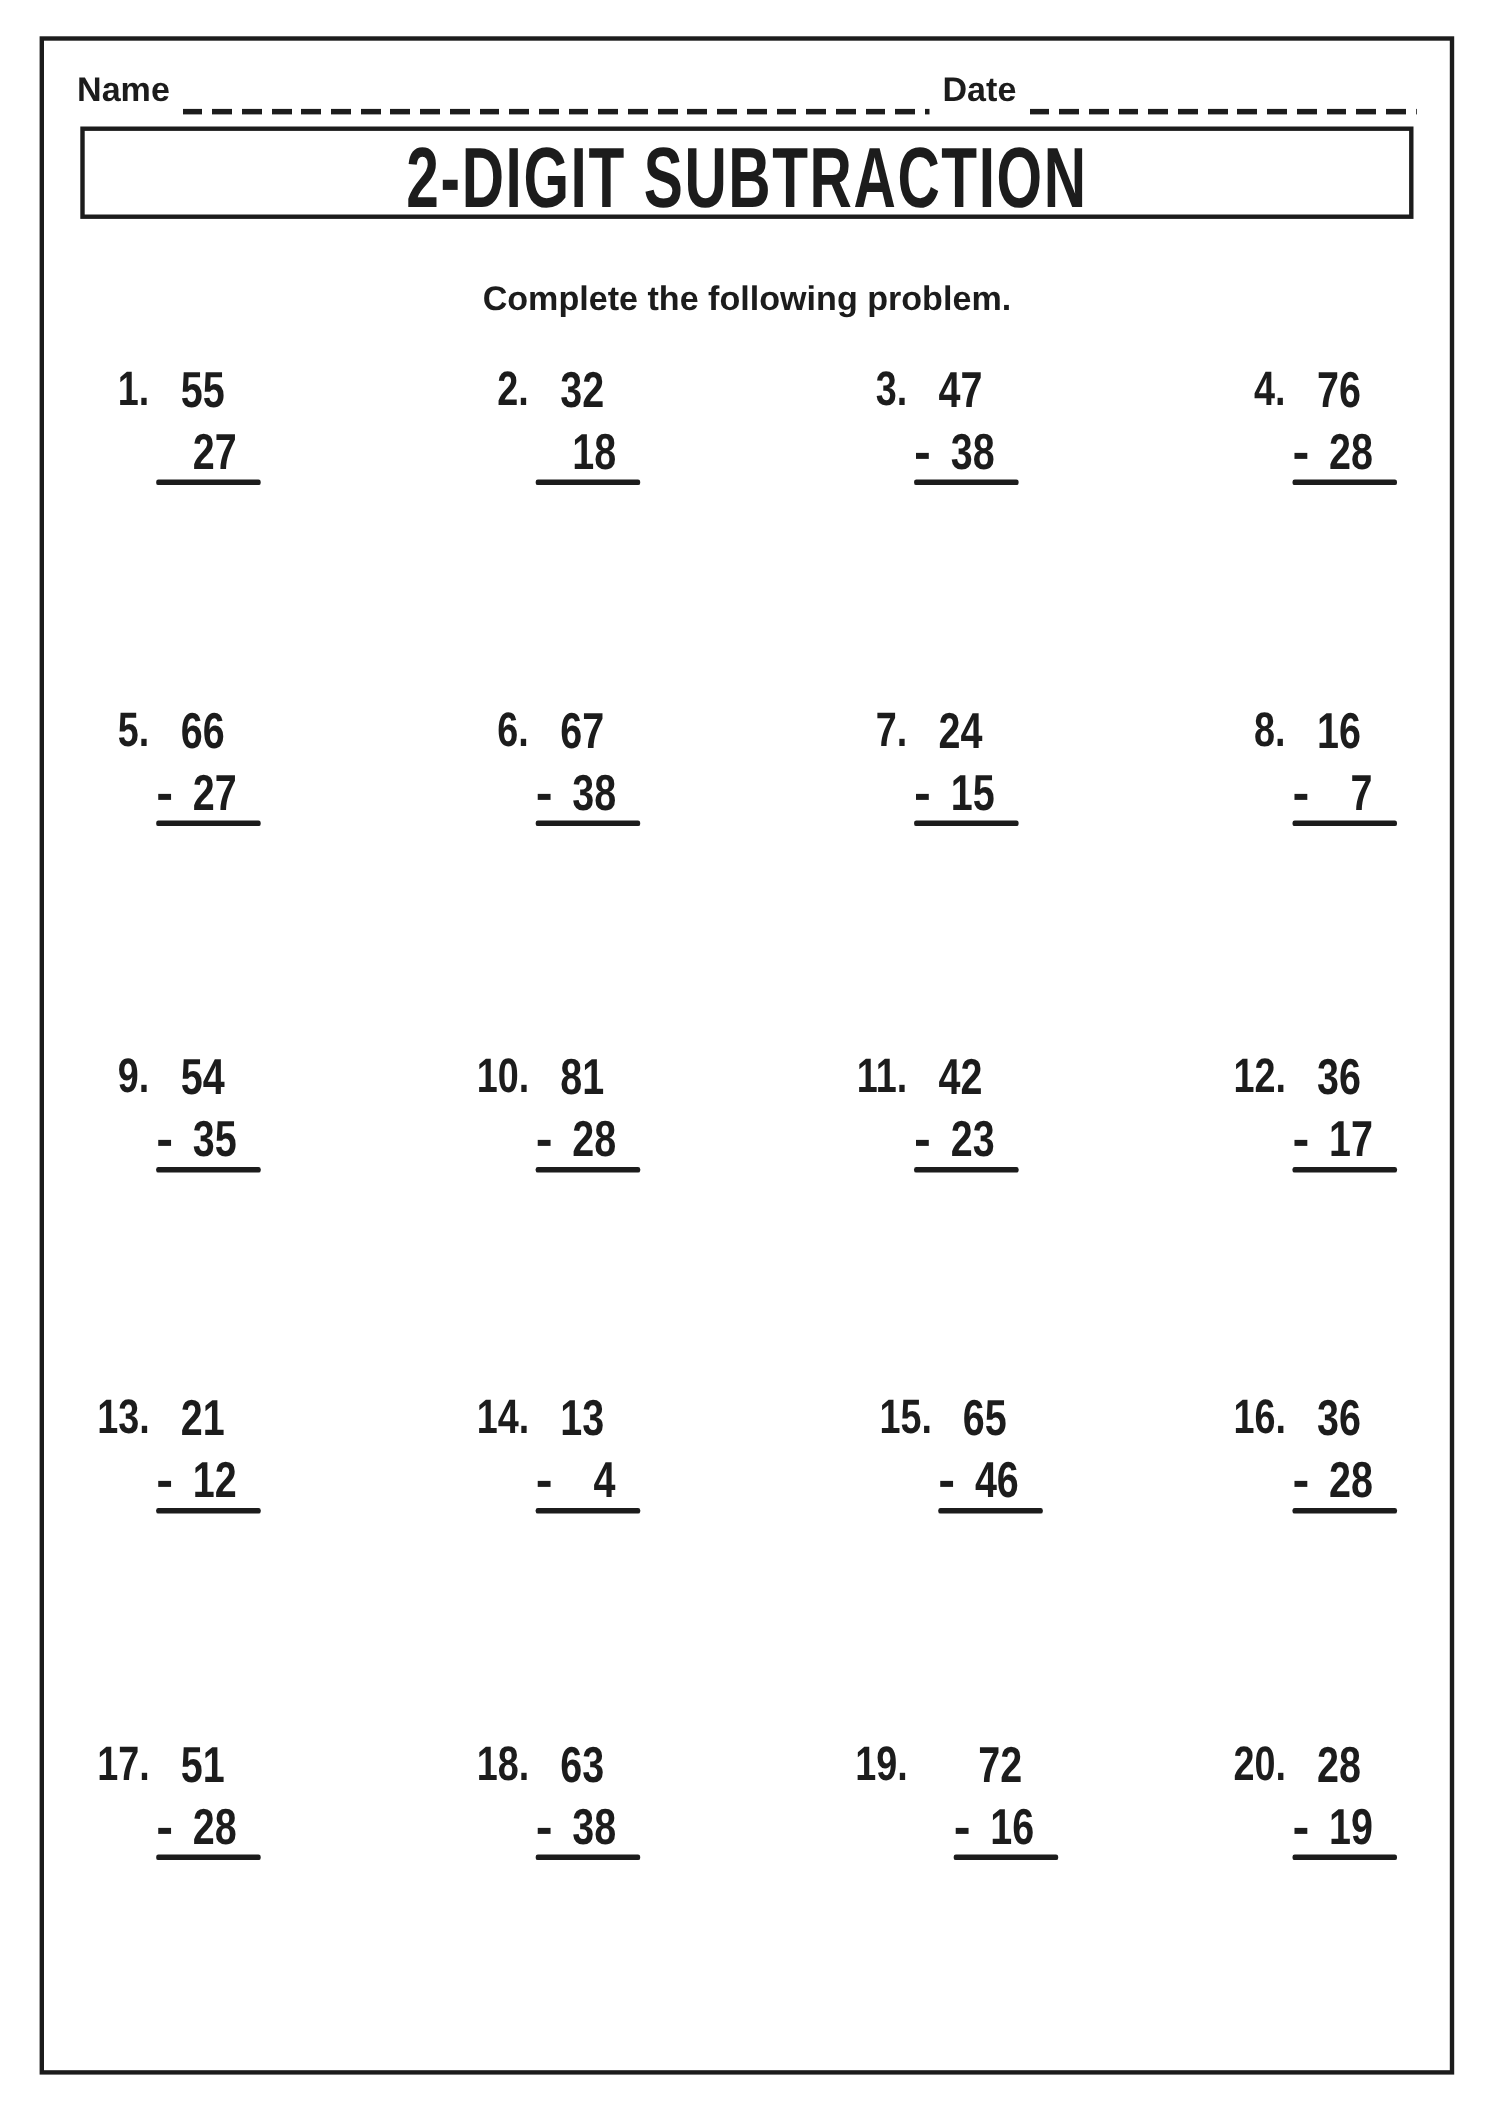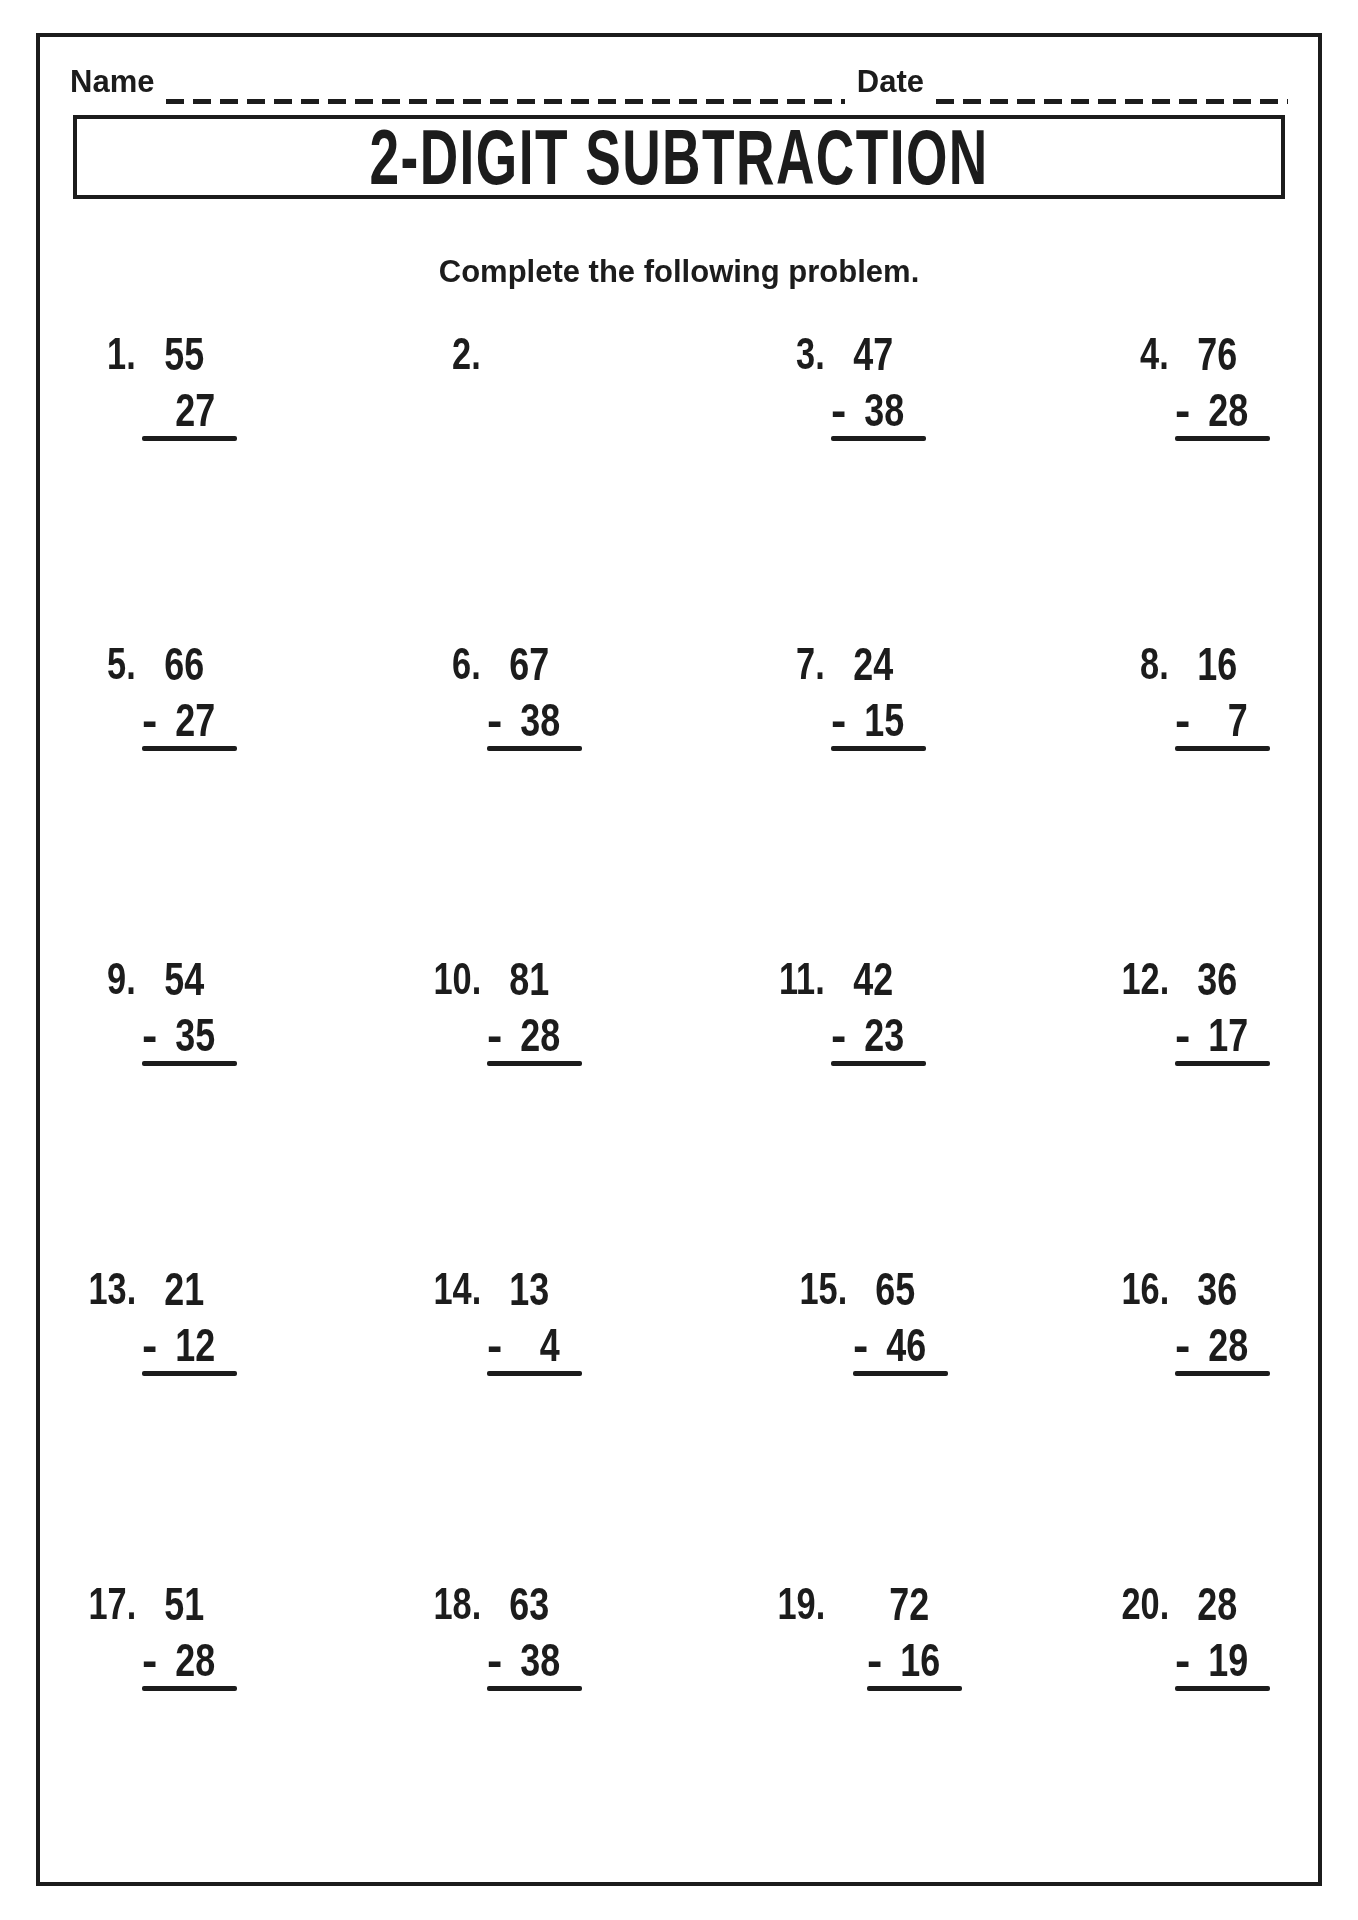--- a/index.html
+++ b/index.html
@@ -22,21 +22,21 @@
   .fill-line {
     height:5px; align-self:flex-end; margin:0 12px 4px 12px;
     background:repeating-linear-gradient(to right, #1c1c1c 0 18px, transparent 18px 27px);
   }
   .name-line { flex:1; }
   .date-line { width:352px; margin-right:0; }
   
   .title-box {
     position:absolute; left:73px; top:115px; width:1212px; height:84px;
     border:4px solid #1c1c1c; box-sizing:border-box;
-    display:flex; align-items:center; justify-content:center; background:#ffffff;
+    display:flex; align-items:flex-start; justify-content:center; background:#ffffff;
   }
   .title-text {
     font-size:74px; font-weight:700; letter-spacing:2px; white-space:nowrap;
     transform:scale(0.72, 1.05); transform-origin:center center;
   }
   
   .instructions {
     position:absolute; left:0; top:254px; width:100%;
     text-align:center; font-size:31px; font-weight:700;
   }
@@ -86,20 +86,28 @@
         <div class="p-top"><span class="digits">55</span></div>
         <div class="p-bot">
           <span class="p-minus"></span>
           <span class="p-sub"><span class="digits">27</span></span>
         </div>
         <div class="p-rule"></div>
       </div>
     </div>
     <div class="problem" style="left: 411px; top: 331px;">
       <div class="p-label"><span class="digits">2.</span></div>
+      <div class="p-stack">
+        <div class="p-top"><span class="digits">32</span></div>
+        <div class="p-bot">
+          <span class="p-minus"></span>
+          <span class="p-sub"><span class="digits">18</span></span>
+        </div>
+        <div class="p-rule"></div>
+      </div>
     </div>
     <div class="problem" style="left: 755px; top: 331px;">
       <div class="p-label"><span class="digits">3.</span></div>
       <div class="p-stack">
         <div class="p-top"><span class="digits">47</span></div>
         <div class="p-bot">
           <span class="p-minus">-</span>
           <span class="p-sub"><span class="digits">38</span></span>
         </div>
         <div class="p-rule"></div>

